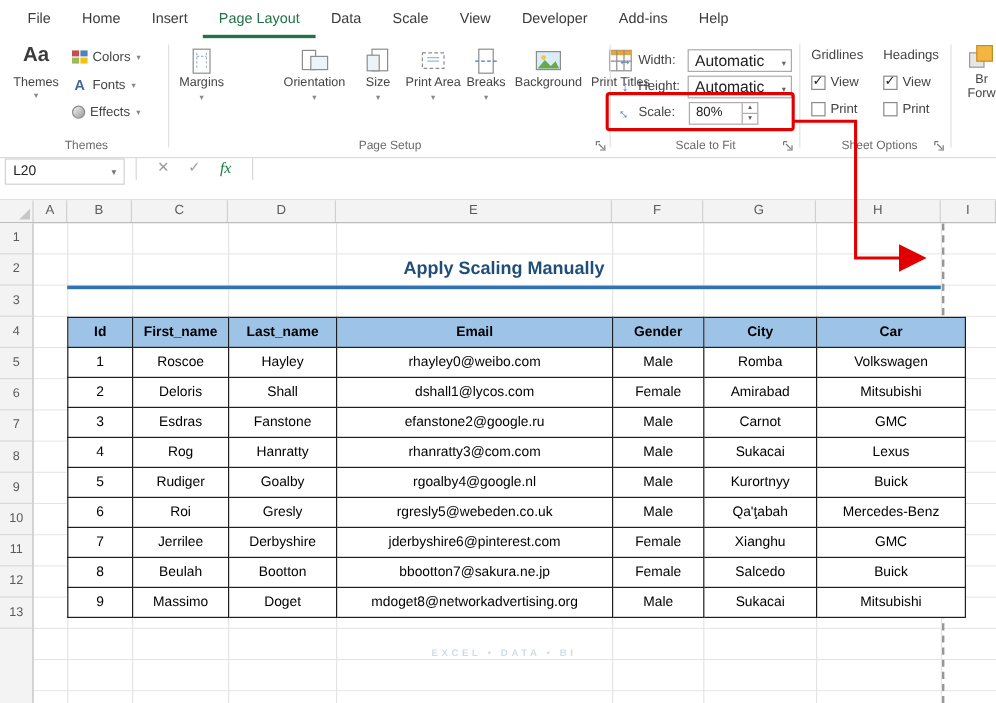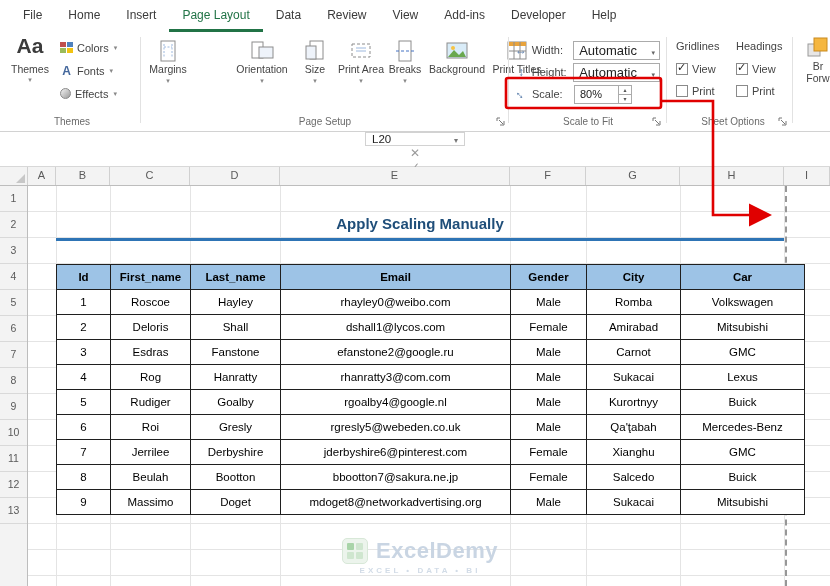--- a/index.html
+++ b/index.html
@@ -15,21 +15,21 @@
   
   .ribbon { position:absolute; top:32px; left:0; width:100%; height:100px; background:#fff; border-bottom:1px solid #d2d2d2; }
   .rgroup { position:absolute; top:0; height:98px; }
   .glabel { position:absolute; bottom:3px; left:0; right:0; text-align:center; font-size:10px; color:#6a6a6a; }
   .gsep { position:absolute; top:5px; height:86px; width:1px; background:#e2e2e2; }
   .launcher { position:absolute; right:2px; bottom:3px; width:11px; height:11px; }
 
   
   .bigbtn { position:absolute; left:2px; top:2px; width:48px; height:76px; display:flex; flex-direction:column; align-items:center; }
   .themes-ic { margin-top:3px; text-align:center; }
-  .aa { font-size:21px; font-weight:bold; color:#3b3b3b; line-height:18px; display:block; }
+  .aa { font-size:17px; font-weight:bold; color:#3b3b3b; line-height:18px; display:block; }
   .pal { display:flex; gap:2px; justify-content:center; margin-top:1px; }
   .pal i { width:6px; height:4px; display:block; }
   .blbl { font-size:10.5px; color:#444; margin-top:3px; }
   .bcaret { font-size:7px; color:#888; margin-top:1px; }
   .sstack { position:absolute; left:56px; top:5px; width:78px; }
   .sbtn { display:flex; align-items:center; height:21px; font-size:11px; color:#444; gap:4px; margin-bottom:2px; white-space:nowrap; }
   .sbtn::after { content:"▾"; font-size:7px; color:#888; margin-left:1px; }
   .ic-colors { display:grid; grid-template-columns:6px 6px; grid-auto-rows:5px; gap:1px; }
   .ic-colors i { display:block; }
   .ic-colors i:nth-child(1){background:#c0504d;} .ic-colors i:nth-child(2){background:#4f81bd;}
@@ -61,21 +61,21 @@
   .spinbtns .up { border-bottom:1px solid #ababab; }
 
   
   .socol { position:absolute; top:8px; width:56px; }
   .sohead { font-size:11px; color:#444; margin-bottom:8px; }
   .sorow { display:flex; align-items:center; gap:4px; font-size:11px; color:#444; height:18px; margin-bottom:4px; }
   .cb { width:12px; height:12px; border:1px solid #8a8a8a; background:#fff; position:relative; display:inline-block; flex:0 0 auto; }
   .cb.checked::after { content:"✓"; position:absolute; left:0; top:-3px; font-size:11px; color:#222; }
 
   
-  .fbar { position:absolute; top:132px; left:0; width:100%; height:35px; background:#fff; border-bottom:1px solid #d8d8d8; display:flex; align-items:center; padding:0 4px;flex-direction:column; }
+  .fbar { position:absolute; top:132px; left:0; width:100%; height:35px; background:#fff; border-bottom:1px solid #d8d8d8; display:flex; align-items:flex-start; padding:0 4px; }
   .namebox { width:100px; height:22px; border:1px solid #d2d2d2; display:flex; align-items:center; padding:0 6px; font-size:11.5px; color:#222; }
   .namebox .nbval { flex:1; }
   .nbcaret::after { content:"▾"; font-size:8px; color:#777; }
   .fdiv { width:1px; height:18px; background:#d8d8d8; margin:0 9px; }
   .fbtn { width:26px; text-align:center; font-size:12px; color:#9a9a9a; }
   .fbtn.fx { font-family:"Liberation Serif",serif; font-style:italic; color:#15803d; font-size:13px; }
   .finput { flex:1; height:100%; border:none; outline:none; font-size:12px; background:transparent; font-family:inherit; }
 
   
   .colheaders { position:absolute; top:167px; left:0; width:100%; height:19px; display:flex; background:#f3f3f3; border-bottom:1px solid #bdbdbd; z-index:5; }
@@ -119,24 +119,24 @@
 <body>
 
 <div id="app">
 
   <div class="tabbar">
     <div class="tab">File</div>
     <div class="tab">Home</div>
     <div class="tab">Insert</div>
     <div class="tab active">Page Layout</div>
     <div class="tab">Data</div>
-    <div class="tab">Review</div>
+    <div class="tab">Scale</div>
     <div class="tab">View</div>
+    <div class="tab">Developer</div>
     <div class="tab">Add-ins</div>
-    <div class="tab">Developer</div>
     <div class="tab">Help</div>
   </div>
 
   <div class="ribbon">
 
     <div class="rgroup" style="left:4px;width:136px;">
       <div class="bigbtn">
         <span class="themes-ic">
           <span class="aa">Aa</span>
           <span class="pal">
@@ -478,29 +478,20 @@
             <td>Massimo</td>
             <td>Doget</td>
             <td>mdoget8@networkadvertising.org</td>
             <td>Male</td>
             <td>Sukacai</td>
             <td>Mitsubishi</td>
           </tr>
         </tbody>
     </table>
     <div class="watermark">
-      <div class="wmrow">
-        <span class="wmicon">
-            <i></i>
-            <i></i>
-            <i></i>
-            <i></i>
-          </span>
-        <span class="wmname">ExcelDemy</span>
-      </div>
       <div class="wmtag">EXCEL • DATA • BI</div>
     </div>
   </div>
 
   <svg class="annot" width="830" height="586" viewBox="0 0 830 586">
     <defs>
       <marker id="arrow" markerWidth="9" markerHeight="9" refX="7" refY="4.5" orient="auto">
         <path d="M0 0 L9 4.5 L0 9 z" fill="#E00000"></path>
       </marker>
     </defs>

